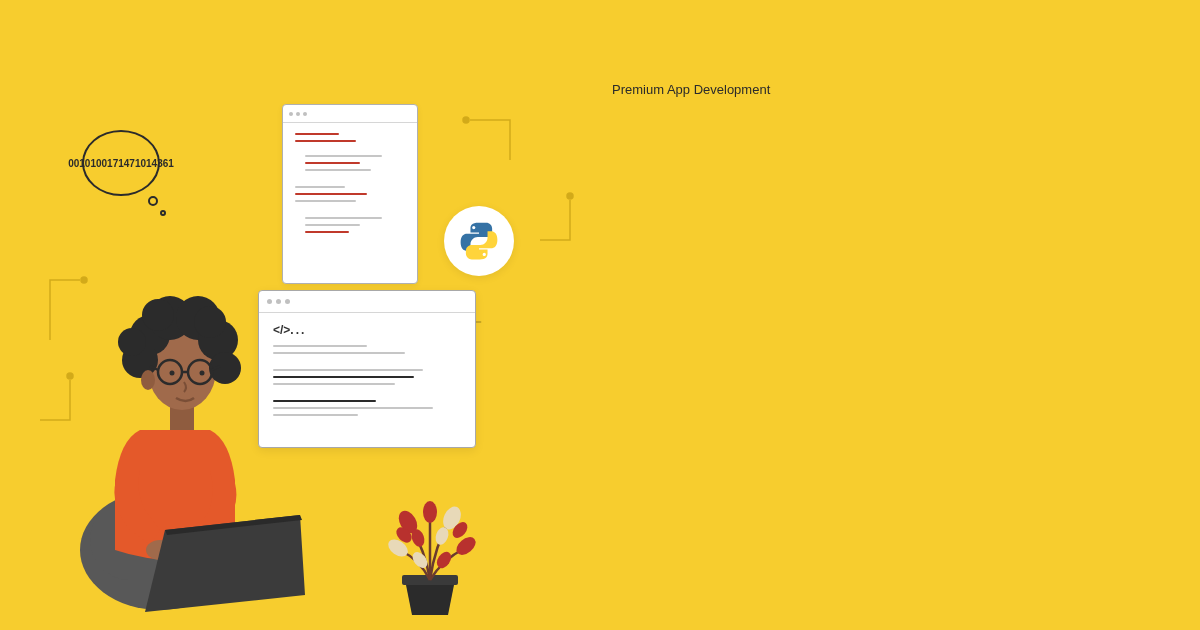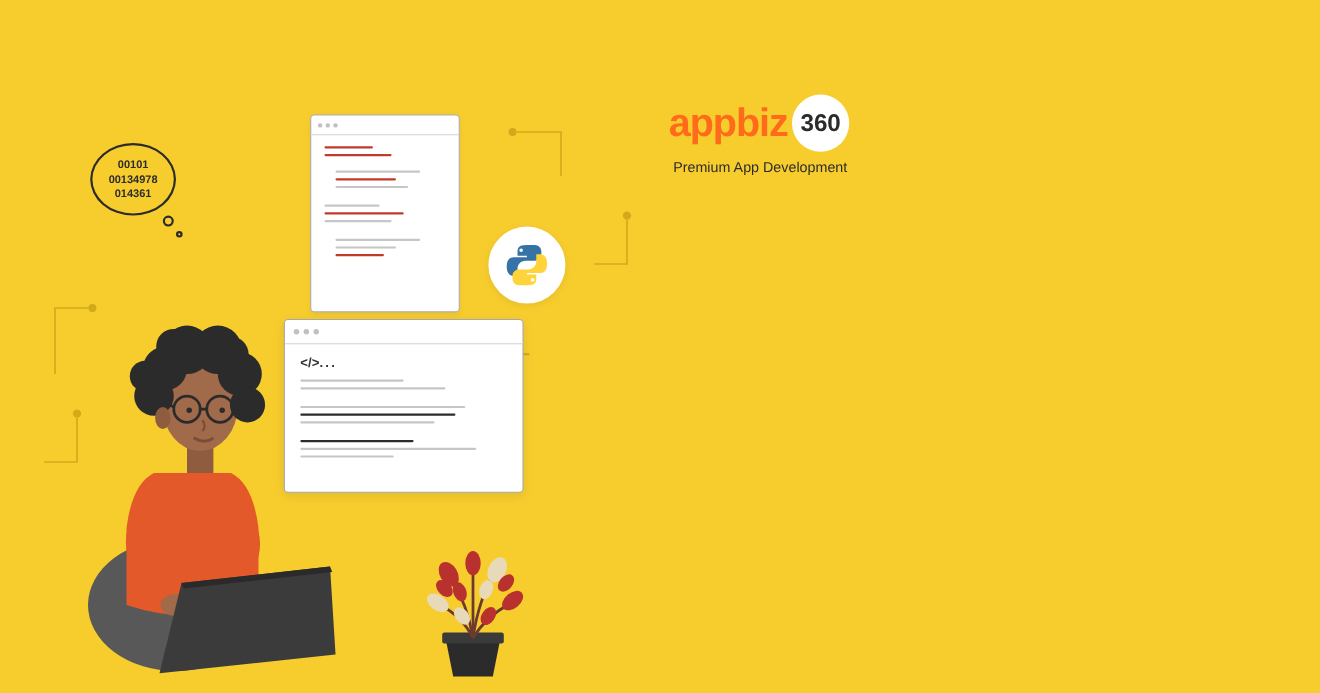--- a/index.html
+++ b/index.html
@@ -89,21 +89,21 @@
     height: 80px;
   }
   .bubble-main {
     width: 78px;
     height: 66px;
     border: 2px solid #2b2b2b;
     border-radius: 50%;
     display: flex;
     align-items: center;
     justify-content: center;
-    flex-direction: column;
+    flex-direction: row;
     font-size: 10px;
     line-height: 1.3;
     font-weight: 600;
     color: #2b2b2b;
     text-align: center;
   }
   .bubble-dot1 {
     position: absolute;
     bottom: 4px;
     left: 66px;
@@ -217,46 +217,40 @@
     top: 380px;
     width: 120px;
     height: 140px;
   }
 
 </style>
 </head>
 <body>
 
 <div class="right-content">
-  <div class="logo">
-    <span class="logo-text">
-      <span class="logo-app">app</span><span class="logo-biz">biz</span>
-    </span>
-    <span class="logo-circle">360</span>
-  </div>
   <div class="logo-tagline">Premium App Development</div>
 </div>
 
 <div class="illustration">
 
   <svg class="circuit" style="left:0;top:0;" width="540" height="520">
     <path d="M10 240 L10 180 L40 180"></path>
     <circle cx="44" cy="180" r="3" fill="#d2aa1a"></circle>
     <path d="M -10 320 L 30 320 L 30 280"></path>
     <circle cx="30" cy="276" r="3" fill="#d2aa1a"></circle>
     <path d="M470 60 L470 20 L430 20"></path>
     <circle cx="426" cy="20" r="3" fill="#d2aa1a"></circle>
     <path d="M500 140 L530 140 L530 100"></path>
     <circle cx="530" cy="96" r="3" fill="#d2aa1a"></circle>
   </svg>
 
   <div class="thought-bubble">
     <div class="bubble-main">
       <div>00101</div>
-      <div>00134978</div>
+      <div>00171471</div>
       <div>014361</div>
     </div>
     <div class="bubble-dot1"></div>
     <div class="bubble-dot2"></div>
   </div>
 
   <div class="window-back">
     <div class="titlebar">
       <div class="dot"></div>
       <div class="dot"></div>

